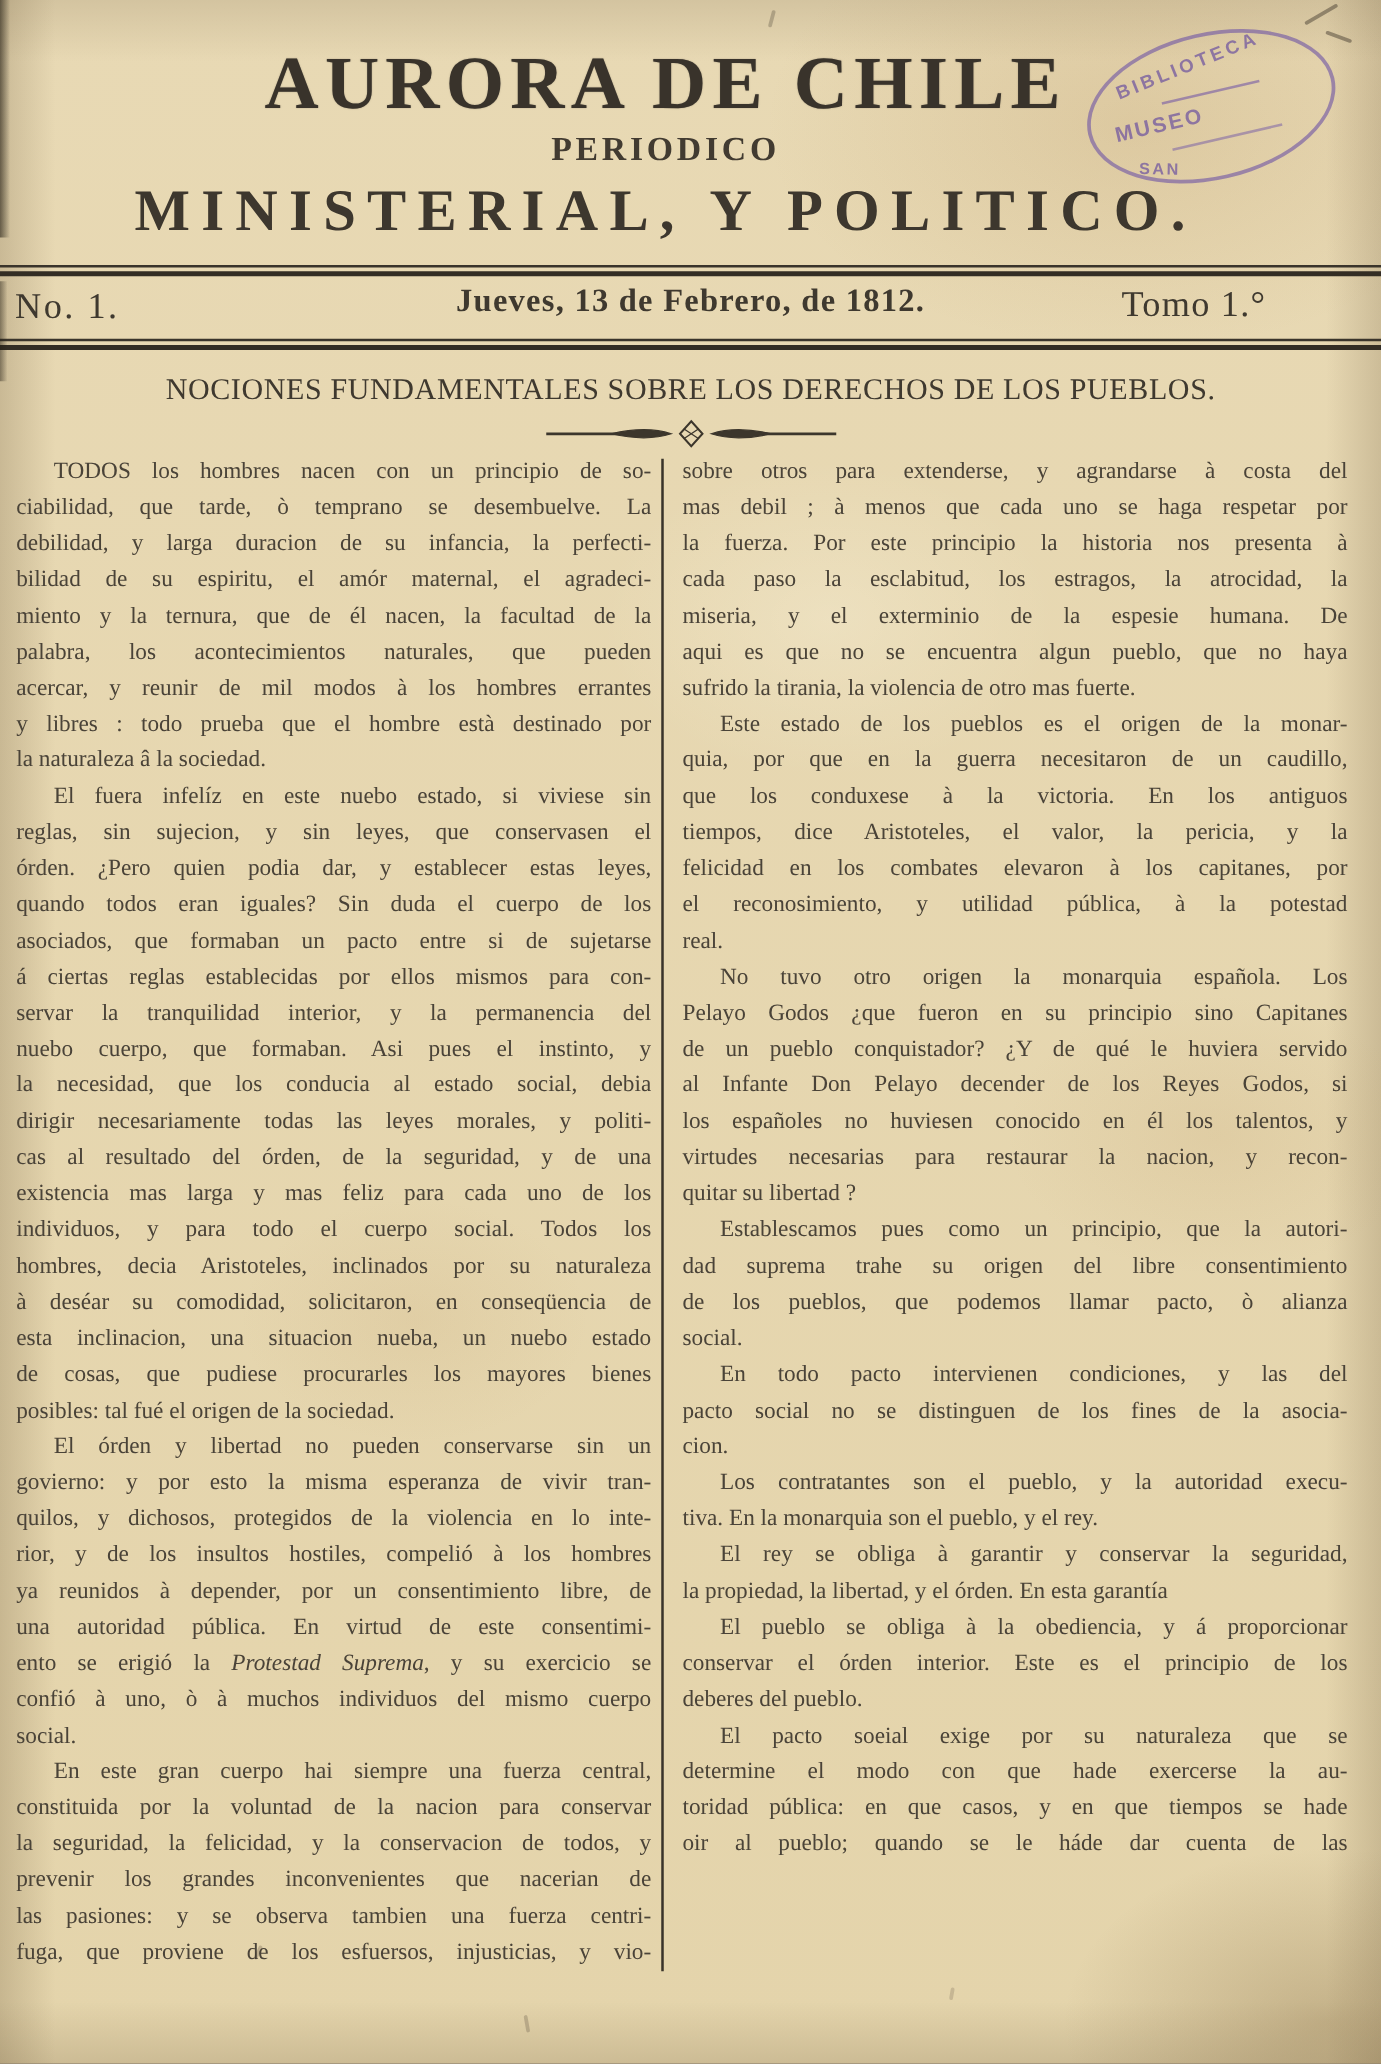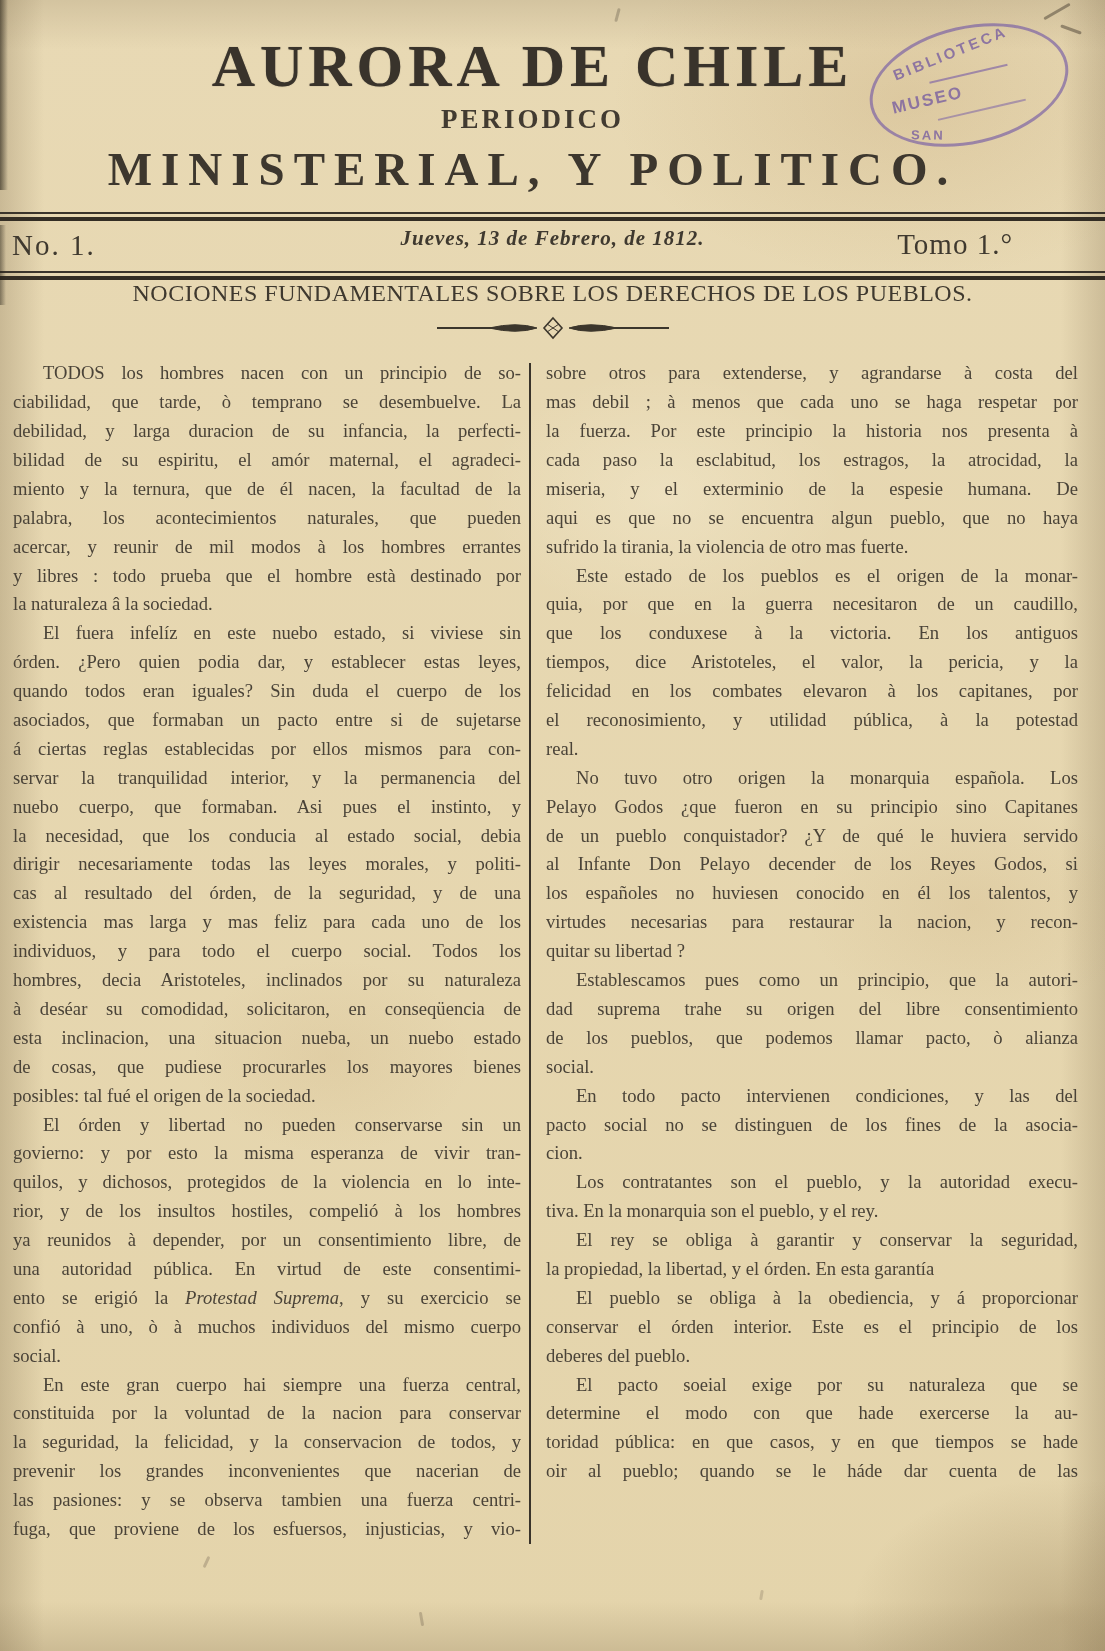--- a/index.html
+++ b/index.html
@@ -66,29 +66,29 @@
   .stamp .arc-bottom { position:absolute; left:30px; top:88px; transform:rotate(14deg);
     font-size:13px; letter-spacing:2px; font-weight:700; }
 
   .double-rule { margin: 0; border-top: 2px solid #3a342b; border-bottom: 4.5px solid #332d24; height: 3px; }
   .rule-a { margin-top: 18px; }
   .rule-b { }
 
   .daterow { position: relative; height: 50px; font-size: 29px; color:#3f392f; }
   .daterow .issue { position:absolute; left: 12px; top: 8px; letter-spacing: 2px; }
   .daterow .date { position:absolute; left: 0; right: 0; text-align:center;
-    top: 5px; font-style: italic; font-weight: 700; font-size: 21px; letter-spacing: 1px; }
+    top: 5px; font-weight: 700; font-size: 26px; letter-spacing: 1px; }
   .daterow .volume { position:absolute; right: 92px; top: 7px; letter-spacing: 1px; }
 
-  .headline { margin-top: 0; text-align: center;
+  .headline { margin-top: 19px; text-align: center;
     font-size: 24px; letter-spacing: 0.5px; color: #3f392f; font-weight: 400; }
 
   .ornament { margin: 9px auto 0; width: 240px; display:block; }
 
-  .columns { display: flex; margin-top: 19px; padding: 0 11px 0 13px; }
+  .columns { display: flex; margin-top: 4px; padding: 0 11px 0 13px; }
   .col { width: 508px; }
   .col.right { width: 532px; padding-left: 15px; }
   .col-divider { width: 2px; background: #39332a; margin: 4px 0 0 8px; }
 
   .para { margin: 0; }
   .line {
     font-size: 18.6px; line-height: 28.9px; height: 28.9px;
     text-align: justify; text-align-last: justify;
     color: #4a4338; white-space: normal; overflow: visible;
   }
@@ -157,20 +157,21 @@
           <div class="line">debilidad, y larga duracion de su infancia, la perfecti-</div>
           <div class="line">bilidad de su espiritu, el amór maternal, el agradeci-</div>
           <div class="line">miento y la ternura, que de él nacen, la facultad de la</div>
           <div class="line">palabra, los acontecimientos naturales, que pueden</div>
           <div class="line">acercar, y reunir de mil modos à los hombres errantes</div>
           <div class="line">y libres : todo prueba que el hombre està destinado por</div>
           <div class="line">la naturaleza â la sociedad.</div>
         </div>
         <div class="para indent">
           <div class="line">El fuera infelíz en este nuebo estado, si viviese sin</div>
+          <div class="line">reglas, sin sujecion, y sin leyes, que conservasen el</div>
           <div class="line">órden.  ¿Pero quien podia dar, y establecer estas leyes,</div>
           <div class="line">quando todos eran iguales?  Sin duda el cuerpo de los</div>
           <div class="line">asociados, que formaban un pacto entre si de sujetarse</div>
           <div class="line">á ciertas reglas establecidas por ellos mismos para con-</div>
           <div class="line">servar la tranquilidad interior, y la permanencia del</div>
           <div class="line">nuebo cuerpo, que formaban.  Asi pues el instinto, y</div>
           <div class="line">la necesidad, que los conducia al estado social, debia</div>
           <div class="line">dirigir necesariamente todas las leyes morales, y politi-</div>
           <div class="line">cas al resultado del órden, de la seguridad, y de una</div>
           <div class="line">existencia mas larga y mas feliz para cada uno de los</div>

